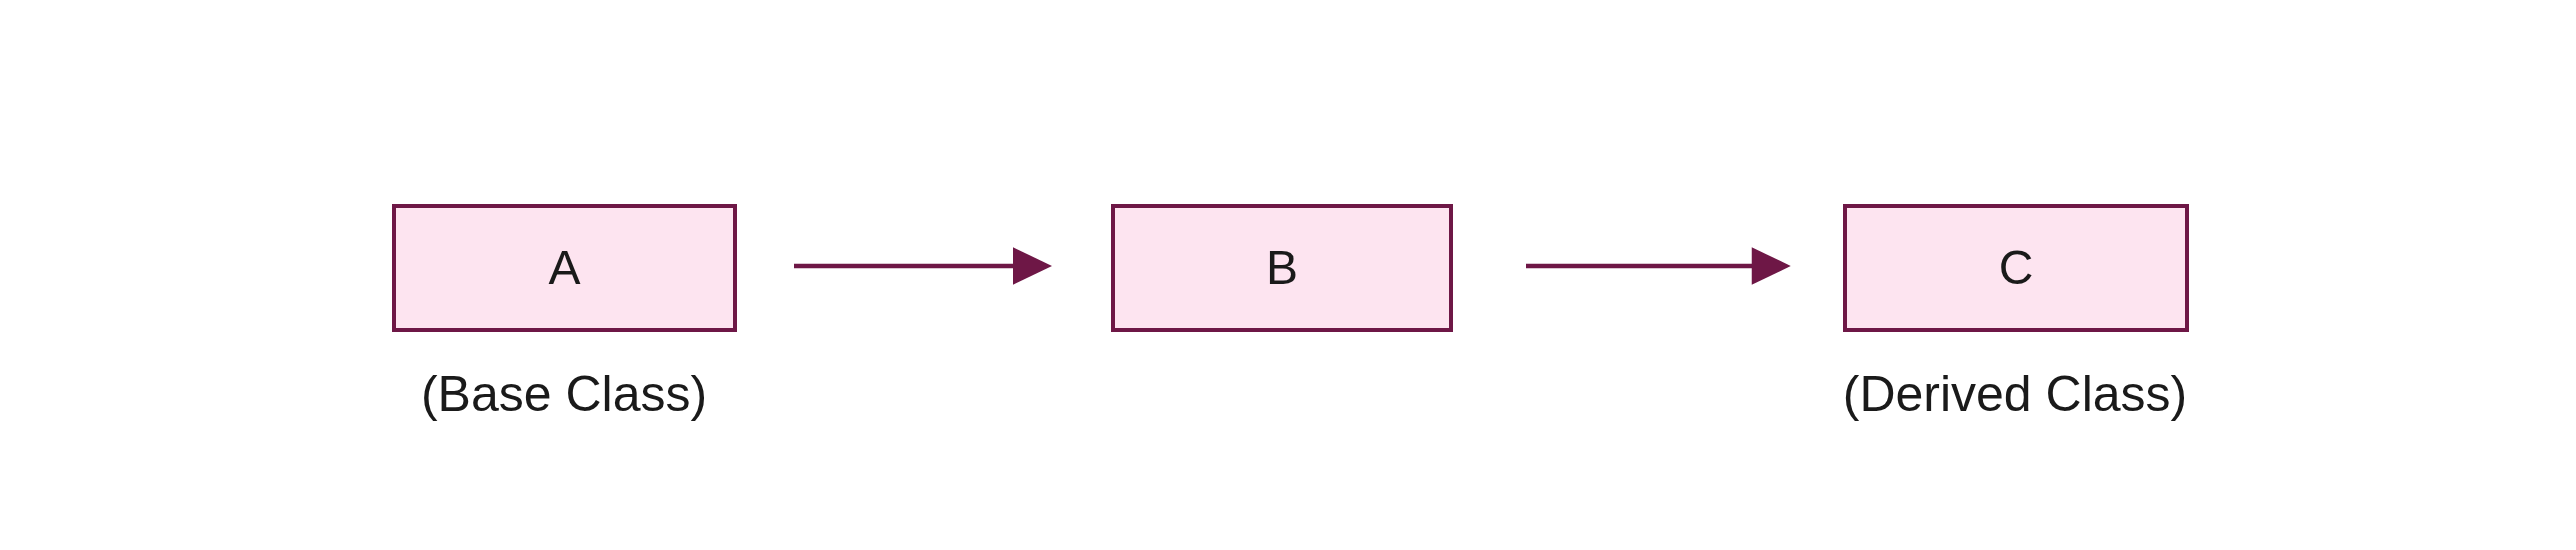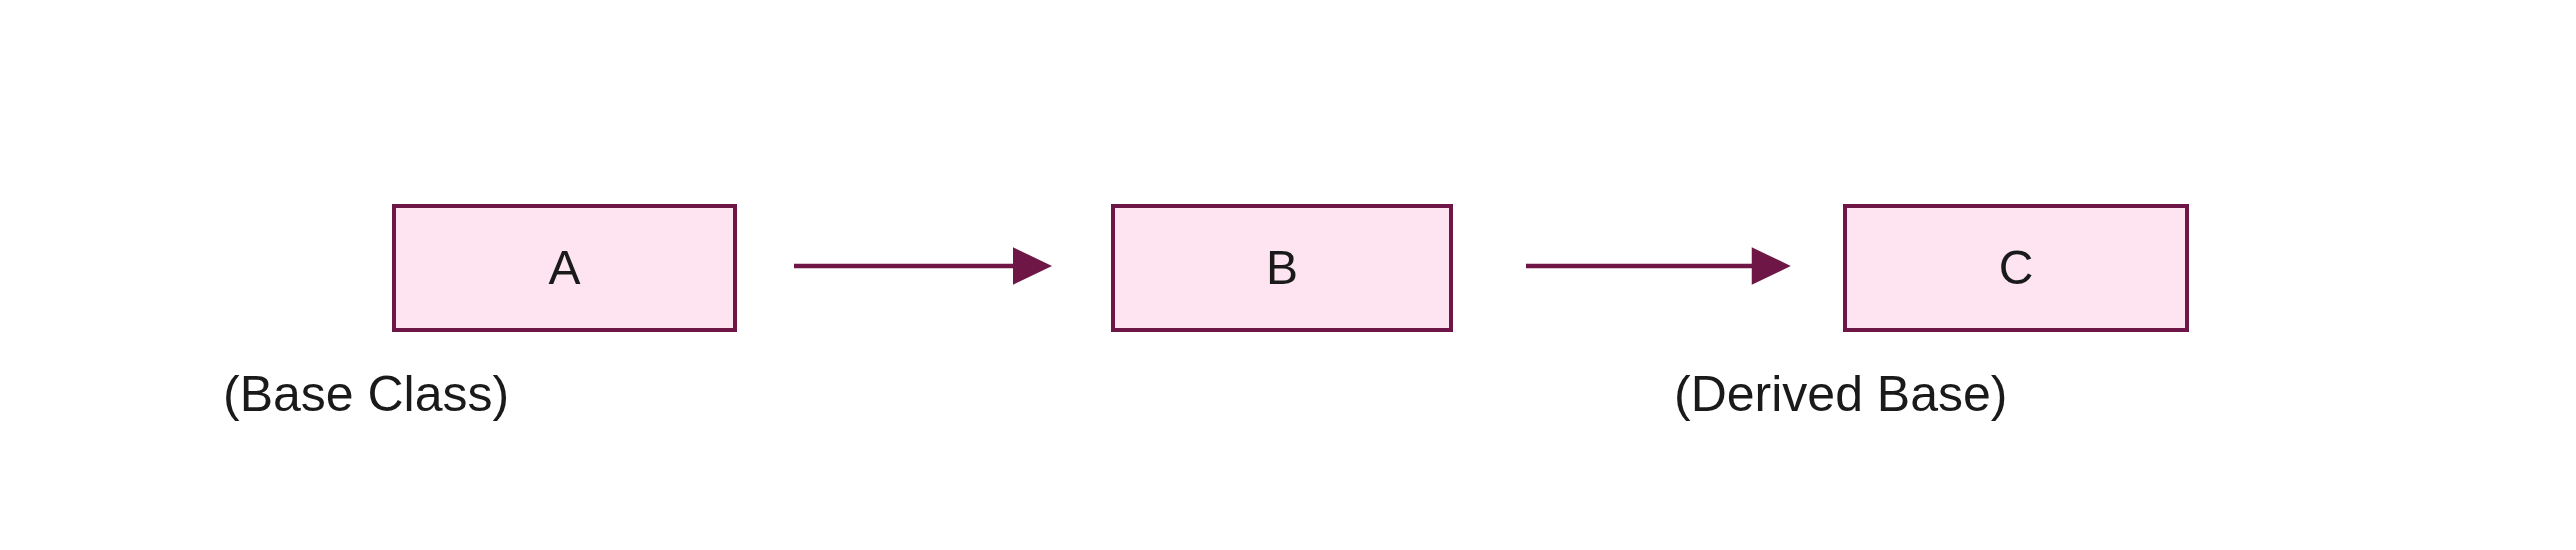--- a/index.html
+++ b/index.html
@@ -43,20 +43,21 @@
     line-height: 1;
   }
   .box-a { left: 392px; }
   .box-b { left: 1111px; width: 342px; }
   .box-c { left: 1843px; width: 346px; }
 
   .caption {
     position: absolute;
     top: 367px;
     width: 682px;
+    text-align: center;
     font-size: 50px;
     color: var(--text);
     line-height: 55px;
     white-space: nowrap;
   }
   .caption-a { left: 223px; }  
   .caption-b { left: 941px; } 
   .caption-c { left: 1674px; } 
 
   .arrow-svg {
@@ -90,16 +91,16 @@
   </div>
 
   <svg class="arrow-svg arrow-b-c" viewBox="0 0 360 64" aria-hidden="true">
     <line class="arrow-line" x1="2" y1="32" x2="306" y2="32"></line>
     <polygon class="arrow-head" points="303,7 355,32 303,57"></polygon>
   </svg>
 
   <div class="class-box box-c">
     <span class="box-letter">C</span>
   </div>
-  <div class="caption caption-c">(Derived Base)</div>
+  <div class="caption caption-c">(Derived Class)</div>
 
 </div>
 
 
 </body></html>

